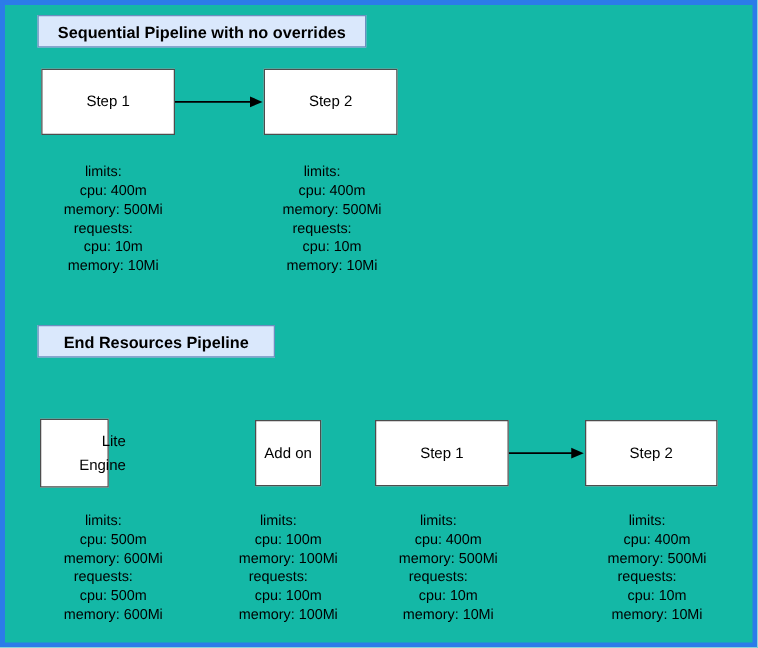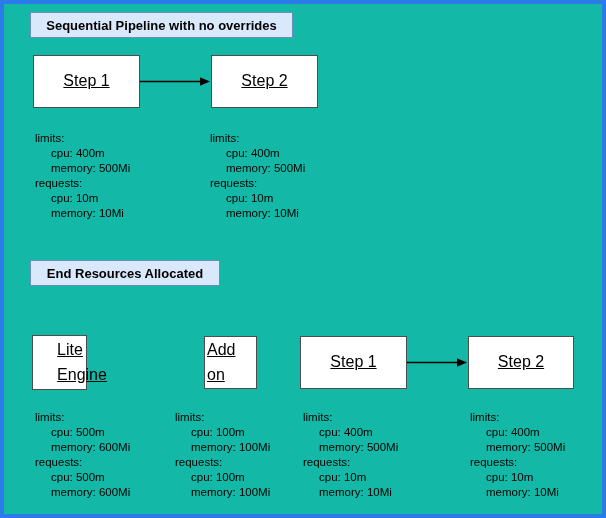--- a/index.html
+++ b/index.html
@@ -34,36 +34,36 @@
     white-space: nowrap;
   }
 
   .node-box {
     position: absolute;
     background: #ffffff;
     border: 1.5px solid #4d4d4d;
     display: flex;
     align-items: center;
     justify-content: center;
-    text-align: left;
-    font-size: 16px;
+    text-align: right;
+    font-size: 12px;
     color: #000000;
     line-height: 1.55;
     padding: 2px;
-    text-decoration: underline;
   }
 
   .arrow { position: absolute; }
 
   .res {
     position: absolute;
     font-size: 11.5px;
     color: #000000;
     line-height: 15px;
     white-space: nowrap;
+    text-align: center;
   }
   .res .ind { padding-left: 16px; }
 </style>
 </head>
 <body>
 
 <div class="page">
   <div class="frame"></div>
 
   <div class="title-box" style="left:30px; top:12px; width:263px; height:26px;">Sequential Pipeline with no overrides</div>
@@ -88,21 +88,21 @@
 
   <div class="res" style="left:210px; top:131px;">
     <div>limits:</div>
     <div class="ind">cpu: 400m</div>
     <div class="ind">memory: 500Mi</div>
     <div>requests:</div>
     <div class="ind">cpu: 10m</div>
     <div class="ind">memory: 10Mi</div>
   </div>
 
-  <div class="title-box" style="left:30px; top:260px; width:190px; height:26px;">End Resources Allocated</div>
+  <div class="title-box" style="left:30px; top:260px; width:190px; height:26px;">End Resources Pipeline</div>
 
   <div class="node-box" style="left:32px; top:335px; width:55px; height:55px;padding-left:47px;">Lite Engine</div>
 
   <div class="node-box" style="left:175px; top:336px; width:53px; height:53px;margin-left:29px;">Add on</div>
 
   <div class="node-box" style="left:300px; top:336px; width:107px; height:53px;">Step 1</div>
 
   <div class="node-box" style="left:468px; top:336px; width:106px; height:53px;">Step 2</div>
 
   <svg class="arrow" style="left:407px; top:354px;" width="61" height="17">

